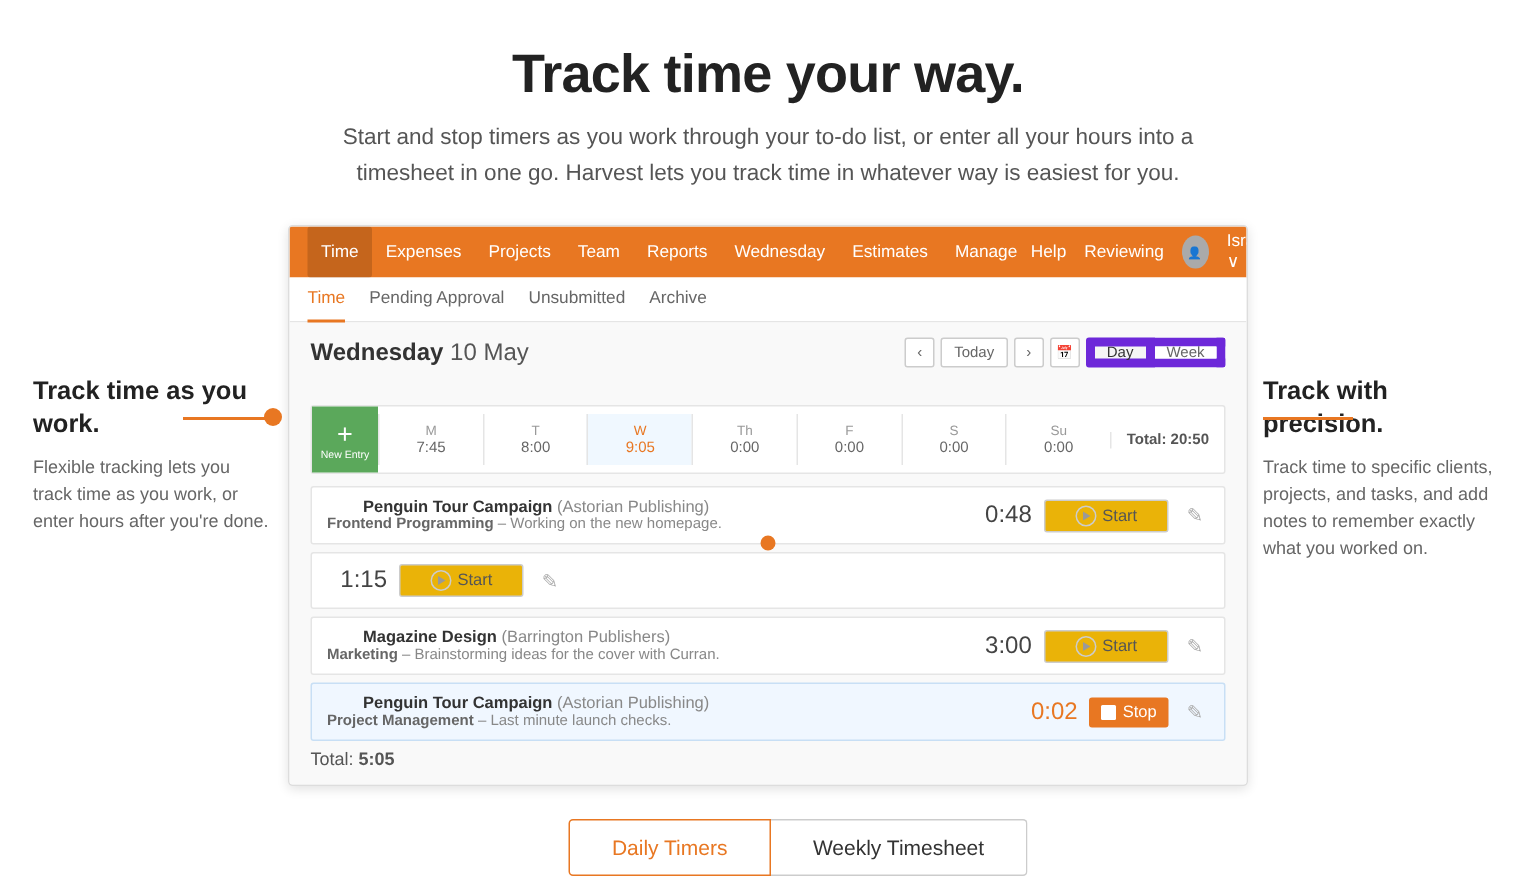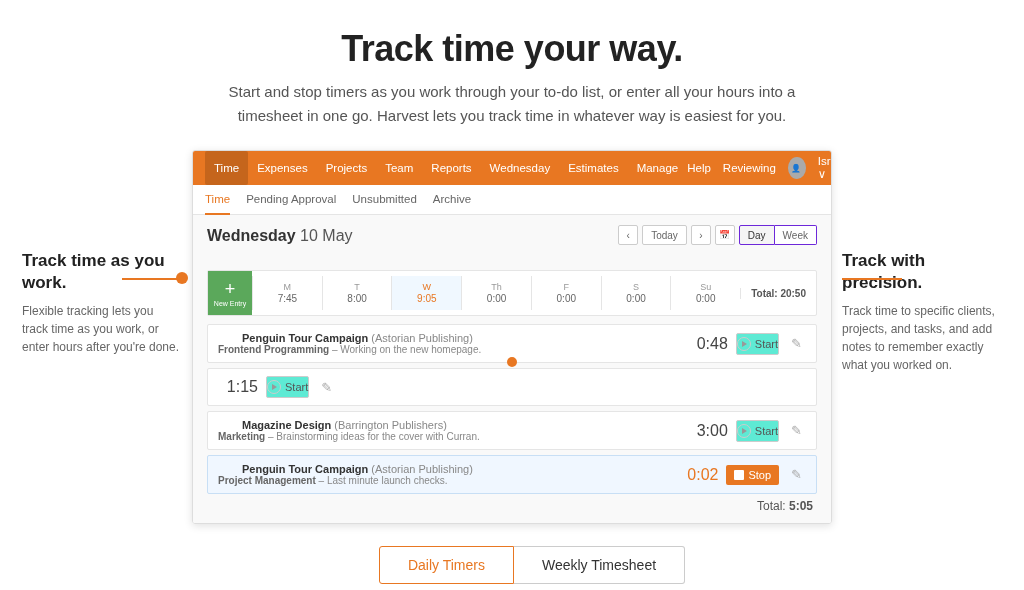--- a/index.html
+++ b/index.html
@@ -251,21 +251,21 @@
       cursor: pointer;
     }
 
     .view-btns {
       display: flex;
     }
 
     .view-btn {
       padding: 0 8px;
       height: 20px;
-      border: 1px solid #6d28d9;
+      border: 6px solid #6d28d9;
       background: #fff;
       font-size: 10px;
       color: #666;
       cursor: pointer;
       display: flex;
       align-items: center;
     }
 
     .view-btn.active {
       background: #f5f5f5;
@@ -408,25 +408,25 @@
     .entry-time.running {
       color: #e87722;
     }
 
     .start-btn {
       display: flex;
       align-items: center;
       gap: 4px;
       border: 1px solid #ccc;
       border-radius: 2px;
-      padding: 3px 0;
+      padding: 3px 20px;
       font-size: 11px;
       color: #555;
       cursor: pointer;
-      background: #5eead4;
+      background: #eab308;
     }
 
     .start-circle {
       width: 14px;
       height: 14px;
       border: 1px solid #ccc;
       border-radius: 50%;
       display: flex;
       align-items: center;
       justify-content: center;
@@ -473,21 +473,20 @@
       height: 10px;
       border-radius: 50%;
       background: #e87722;
       position: absolute;
       bottom: -5px;
       left: 50%;
       transform: translateX(-50%);
     }
 
     .entries-total {
-      text-align: right;
       font-size: 12px;
       color: #555;
       margin-top: 4px;
       padding-right: 4px;
     }
 
     .entries-total span {
       font-weight: 600;
     }
 

